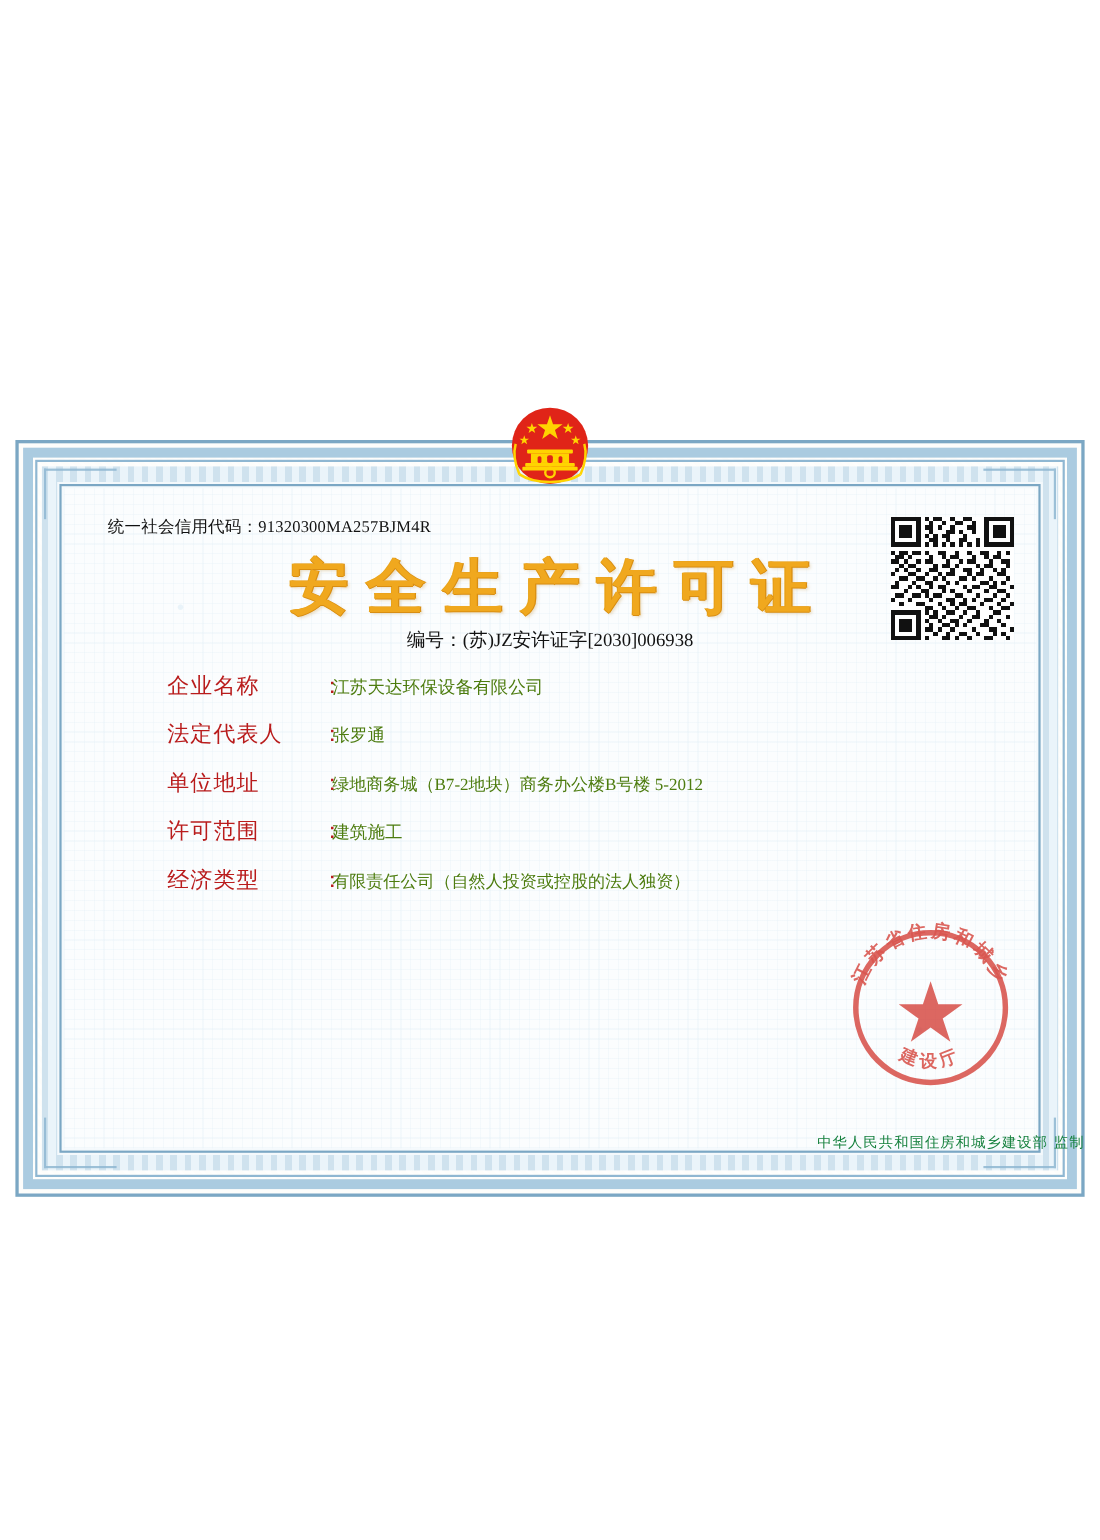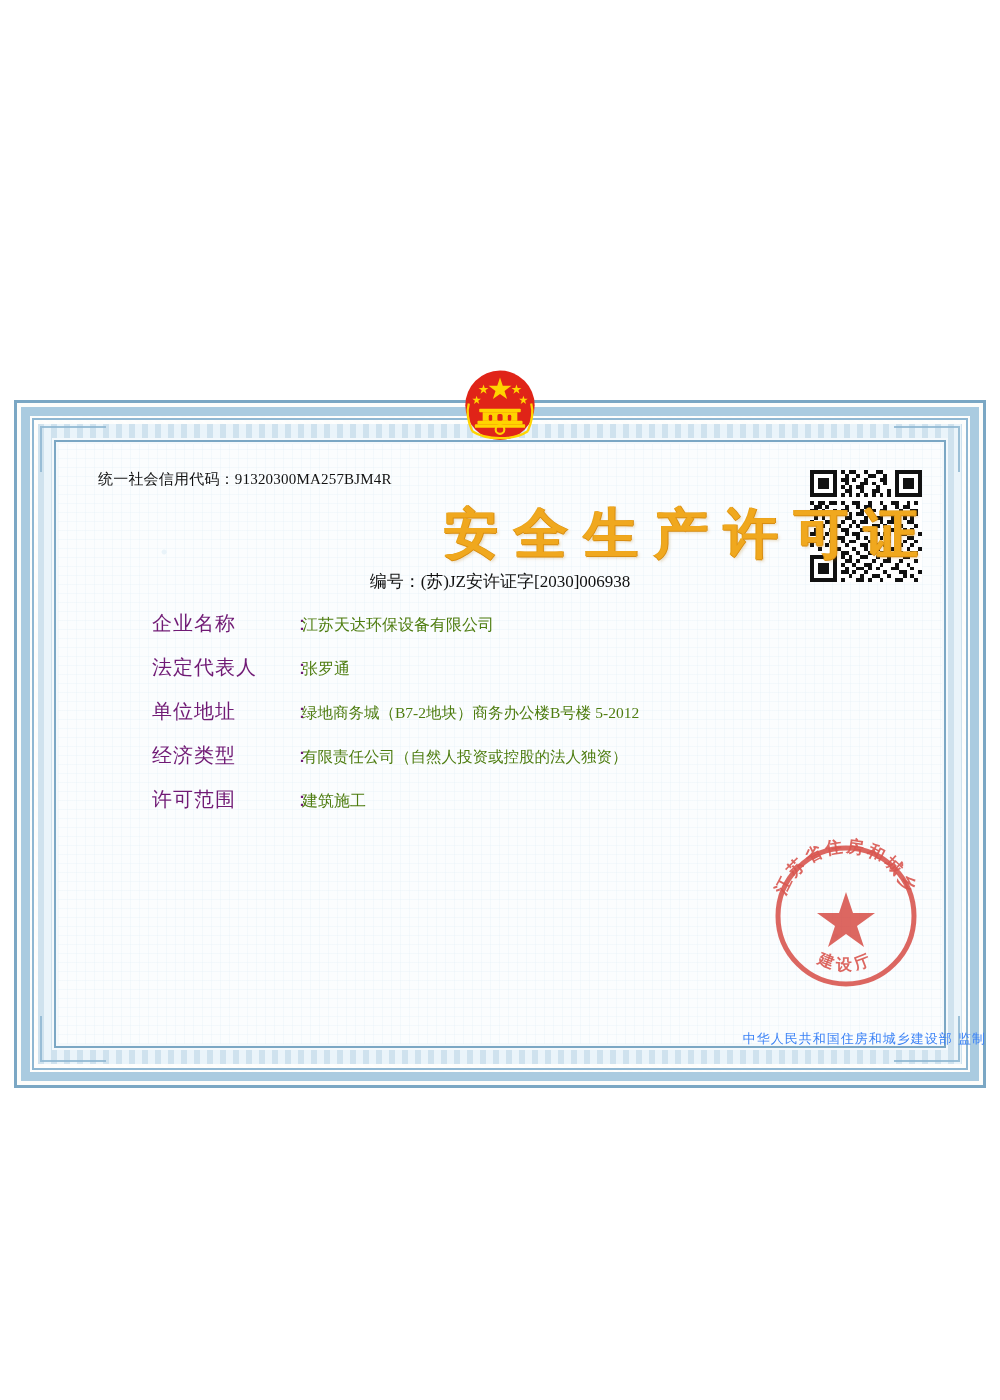--- a/index.html
+++ b/index.html
@@ -116,21 +116,21 @@
     color: #111;
     letter-spacing: .2px;
     font-family: "Liberation Serif", serif;
   }
 
   .title {
     position: absolute;
     left: 0;
     right: 0;
     top: 46px;
-    text-align: right;
+    text-align: center;
     font-family: Liberation Mono, monospace;
     font-weight: bold;
     font-size: 54px;
     letter-spacing: 16px;
     text-indent: 16px;
     color: #f0a81e;
     text-shadow:
       1px 0 0 #d98e12,
       0 1px 0 #d98e12,
       -1px 0 0 #e8a41c,
@@ -164,21 +164,21 @@
   .field-row {
     display: flex;
     align-items: baseline;
     margin-bottom: 17px;
     min-height: 24px;
   }
   .field-label {
     width: 150px;
     flex: 0 0 150px;
     font-size: 20px;
-    color: #701a75;
+    color: #b91c1c;
     letter-spacing: 1px;
     font-family: "DejaVu Sans", sans-serif;
     display: flex;
     justify-content: space-between;
   }
   .field-label .lbl-text {
     display: flex;
     justify-content: space-between;
     width: 134px;
   }
@@ -227,21 +227,21 @@
     z-index: 8;
     pointer-events: none;
     opacity: .82;
   }
 
   .footer-note {
     position: absolute;
     right: 14px;
     top: 1030px;
     font-size: 13px;
-    color: #3b82f6;
+    color: #15803d;
     font-family: "DejaVu Sans", sans-serif;
     letter-spacing: 1px;
   }
 </style>
 </head>
 <body>
 
 <div class="cert">
 
   <div class="border-outer"></div>
@@ -529,32 +529,32 @@
       <div class="field-row">
         <div class="field-label">
           <span class="lbl-text">单位地址</span>
           <span class="colon">：</span>
         </div>
         <div class="field-value small">绿地商务城（B7-2地块）商务办公楼B号楼 5-2012</div>
       </div>
 
       <div class="field-row">
         <div class="field-label">
+          <span class="lbl-text">许可范围</span>
+          <span class="colon">：</span>
+        </div>
+        <div class="field-value">建筑施工</div>
+      </div>
+
+      <div class="field-row">
+        <div class="field-label">
           <span class="lbl-text">经济类型</span>
           <span class="colon">：</span>
         </div>
         <div class="field-value small">有限责任公司（自然人投资或控股的法人独资）</div>
-      </div>
-
-      <div class="field-row">
-        <div class="field-label">
-          <span class="lbl-text">许可范围</span>
-          <span class="colon">：</span>
-        </div>
-        <div class="field-value">建筑施工</div>
       </div>
 
 
     </div>
 
 
   </div>
 </div>
 
 <div class="emblem">

